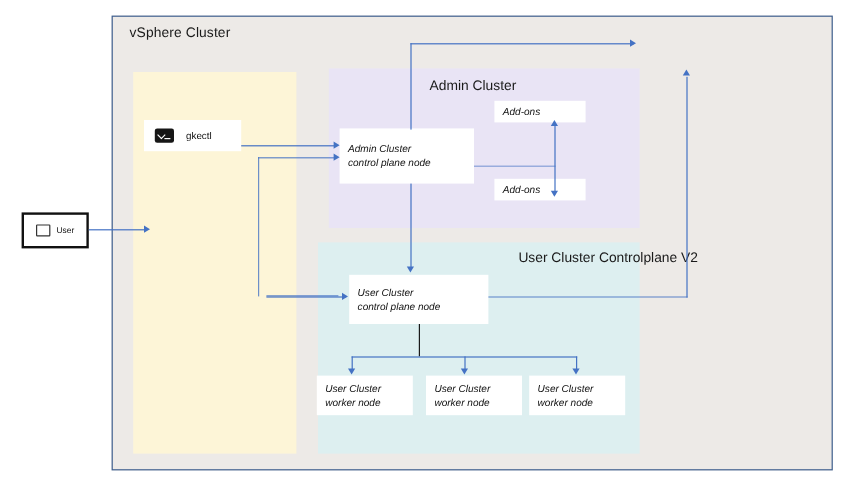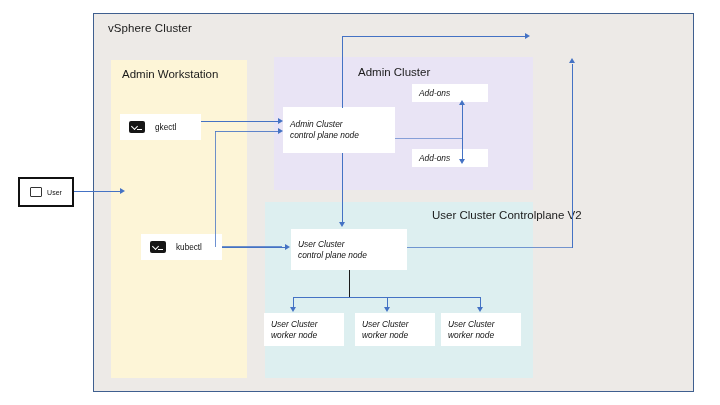--- a/index.html
+++ b/index.html
@@ -49,21 +49,21 @@
 
   
   #user-box{left:18px;top:177px;width:56px;height:30px;background:#ffffff;
             border:2.2px solid #111;display:flex;align-items:center;
             justify-content:center;gap:5px;}
   #user-box .ulabel{font-size:7px;color:#111;}
   .monitor-ico{width:10px;height:8px;border:1.2px solid #333;border-radius:1px;}
 
   
   .cli{background:#ffffff;display:flex;align-items:center;gap:10px;padding-left:9px;}
-  #gkectl-box{left:120px;top:114px;width:81px;height:26px;text-align:right;}
+  #gkectl-box{left:120px;top:100px;width:81px;height:26px;text-align:right;}
   #kubectl-box{left:141px;top:234px;width:81px;height:26px;}
   .cli .label{font-size:8.2px;color:#111;white-space:nowrap;}
   .term-ico{width:16px;height:12px;background:#161616;border-radius:2px;
             position:relative;flex:0 0 auto;}
   .term-ico::before{content:"";position:absolute;left:3px;top:3.2px;
             width:4px;height:4px;border-left:1.6px solid #fff;
             border-bottom:1.6px solid #fff;transform:rotate(-45deg);}
   .term-ico::after{content:"";position:absolute;left:8.2px;top:7.6px;
             width:5px;height:1.4px;background:#fff;}
 
@@ -85,42 +85,34 @@
 
 <div id="stage">
 
   <div class="abs" id="vsphere-frame"></div>
   <div class="abs" id="vsphere-title">vSphere Cluster</div>
 
   <div class="abs" id="admin-ws-panel"></div>
   <div class="abs" id="admin-cluster-panel"></div>
   <div class="abs" id="user-cluster-panel"></div>
 
-  <div class="abs panel-title" id="admin-ws-title">
-    <span>Admin</span>
-    <span>Workstation</span>
-  </div>
   <div class="abs panel-title" id="admin-cluster-title">Admin Cluster</div>
   <div class="abs panel-title" id="user-cluster-title">
     <span>User Cluster</span>
     <span>Controlplane V2</span>
   </div>
 
   <div class="abs" id="user-box">
     <span class="monitor-ico"></span>
     <span class="ulabel">User</span>
   </div>
 
   <div class="abs cli" id="gkectl-box">
     <span class="term-ico"></span>
     <span class="label">gkectl</span>
-  </div>
-  <div class="abs cli" id="kubectl-box">
-    <span class="term-ico"></span>
-    <span class="label">kubectl</span>
   </div>
 
   <div class="abs node" id="admin-cp-node">
     <span>Admin Cluster</span>
     <span>control plane node</span>
   </div>
   <div class="abs node" id="addons-top">Add-ons</div>
   <div class="abs node" id="addons-bottom">Add-ons</div>
 
   <div class="abs node" id="user-cp-node">

